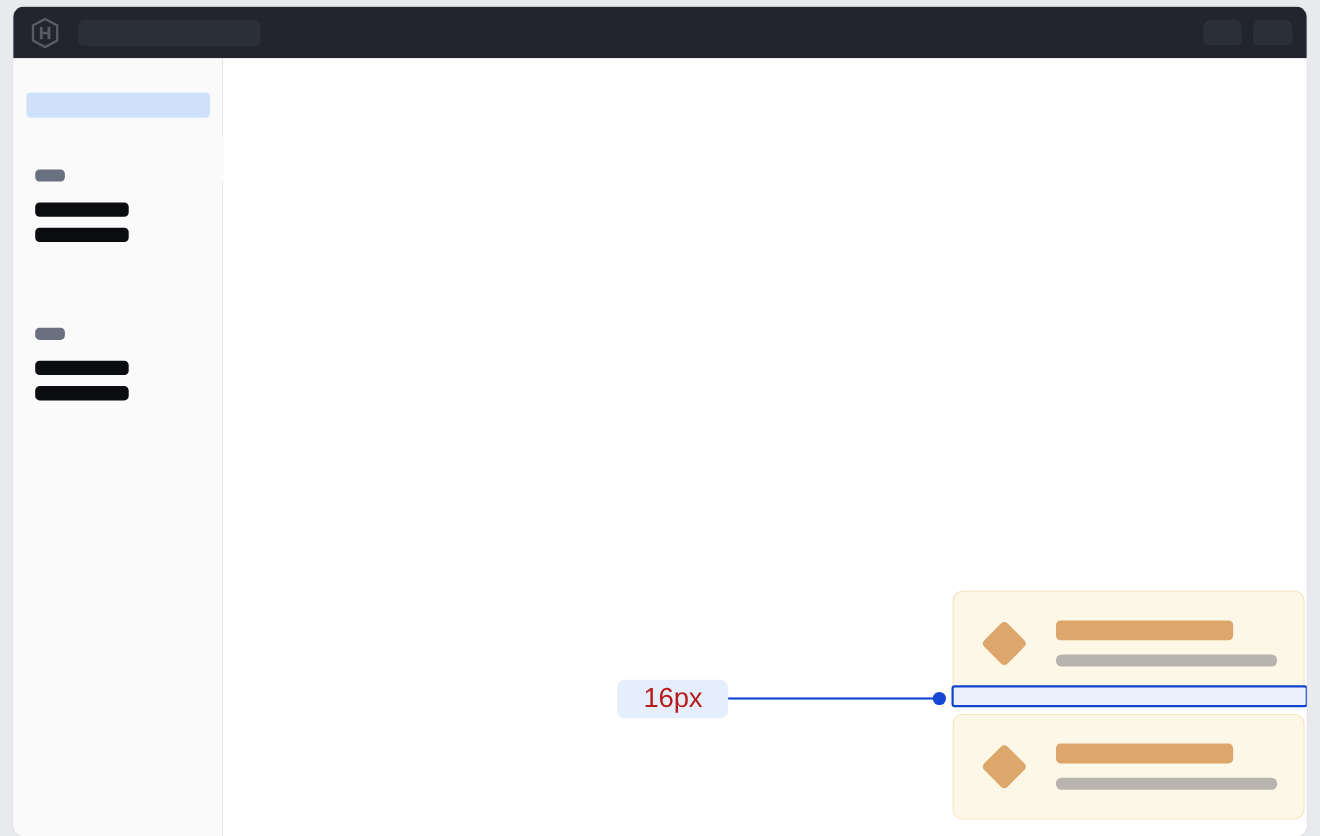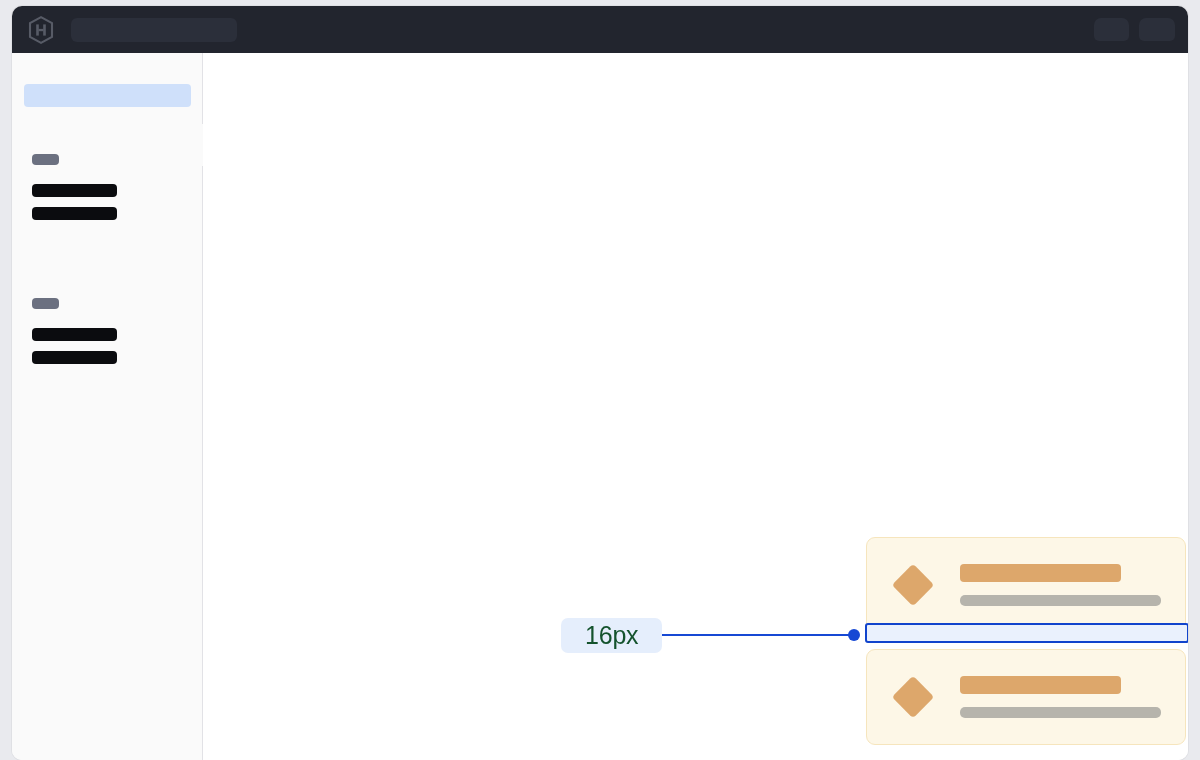--- a/index.html
+++ b/index.html
@@ -211,21 +211,21 @@
     left: 358px;
     top: 565px;
     min-width: 83px;
     height: 35px;
     padding: 0 24px;
     background: #e5eefc;
     border-radius: 7px;
     display: flex;
     align-items: center;
     justify-content: center;
-    color: #14532d;
+    color: #b91c1c;
     font-size: 25px;
     font-family: "Liberation Sans", sans-serif;
     letter-spacing: -0.2px;
   }
 </style>
 </head>
 <body>
 
 <div class="app-window">
 

